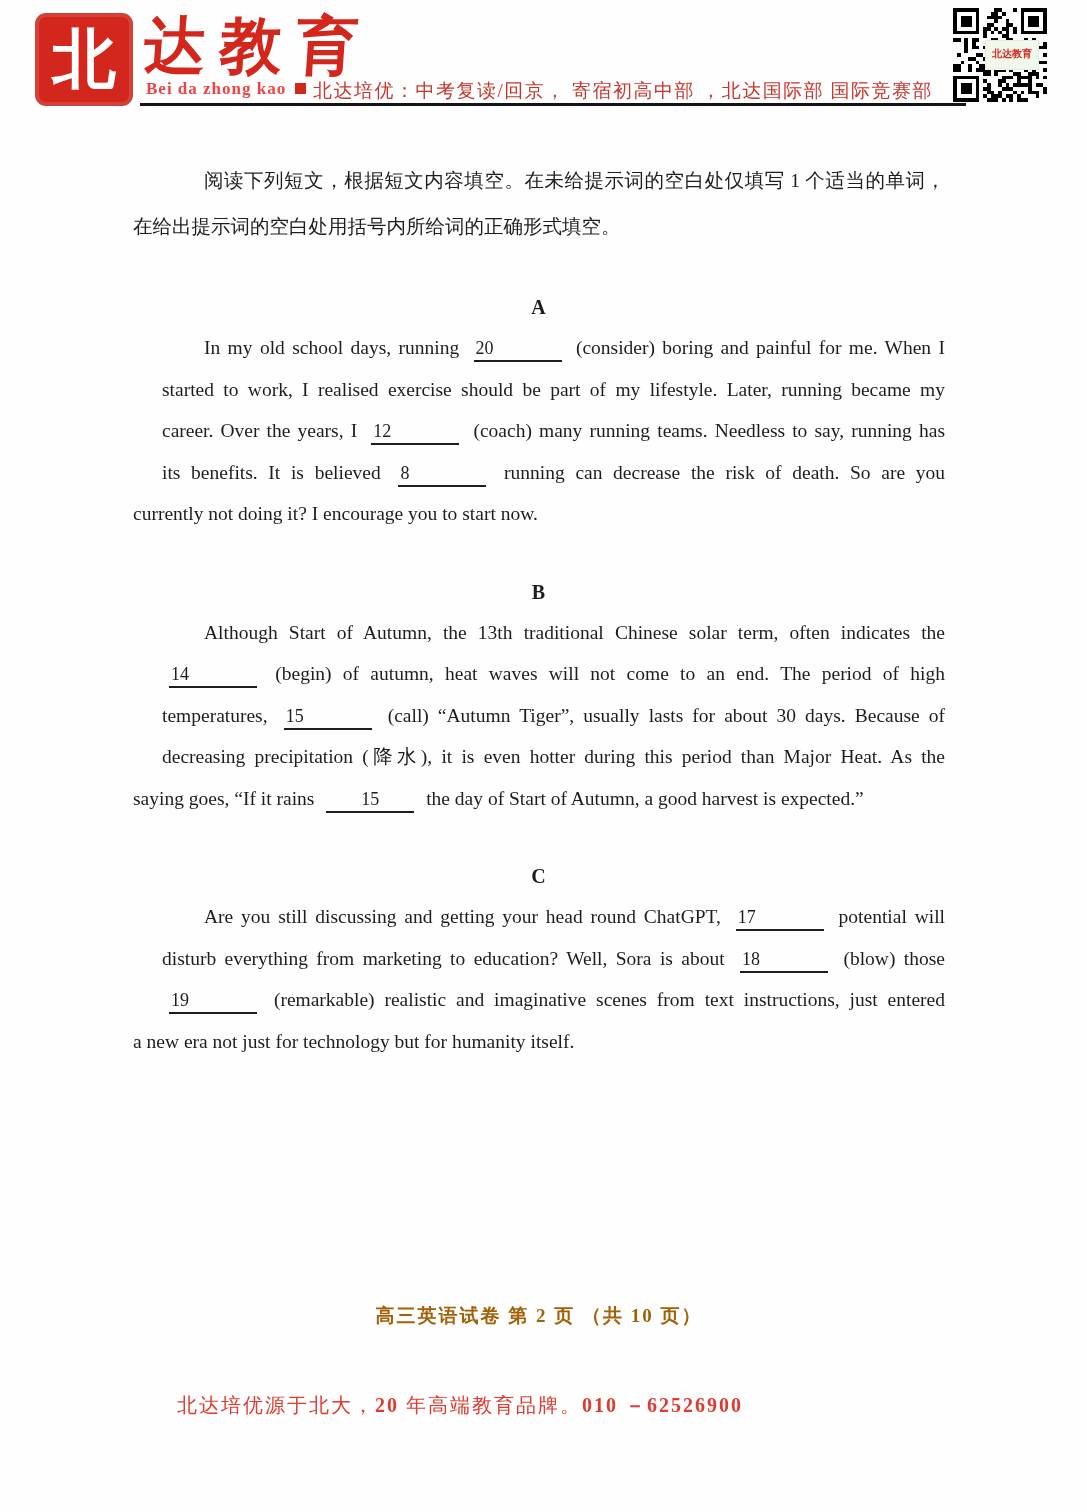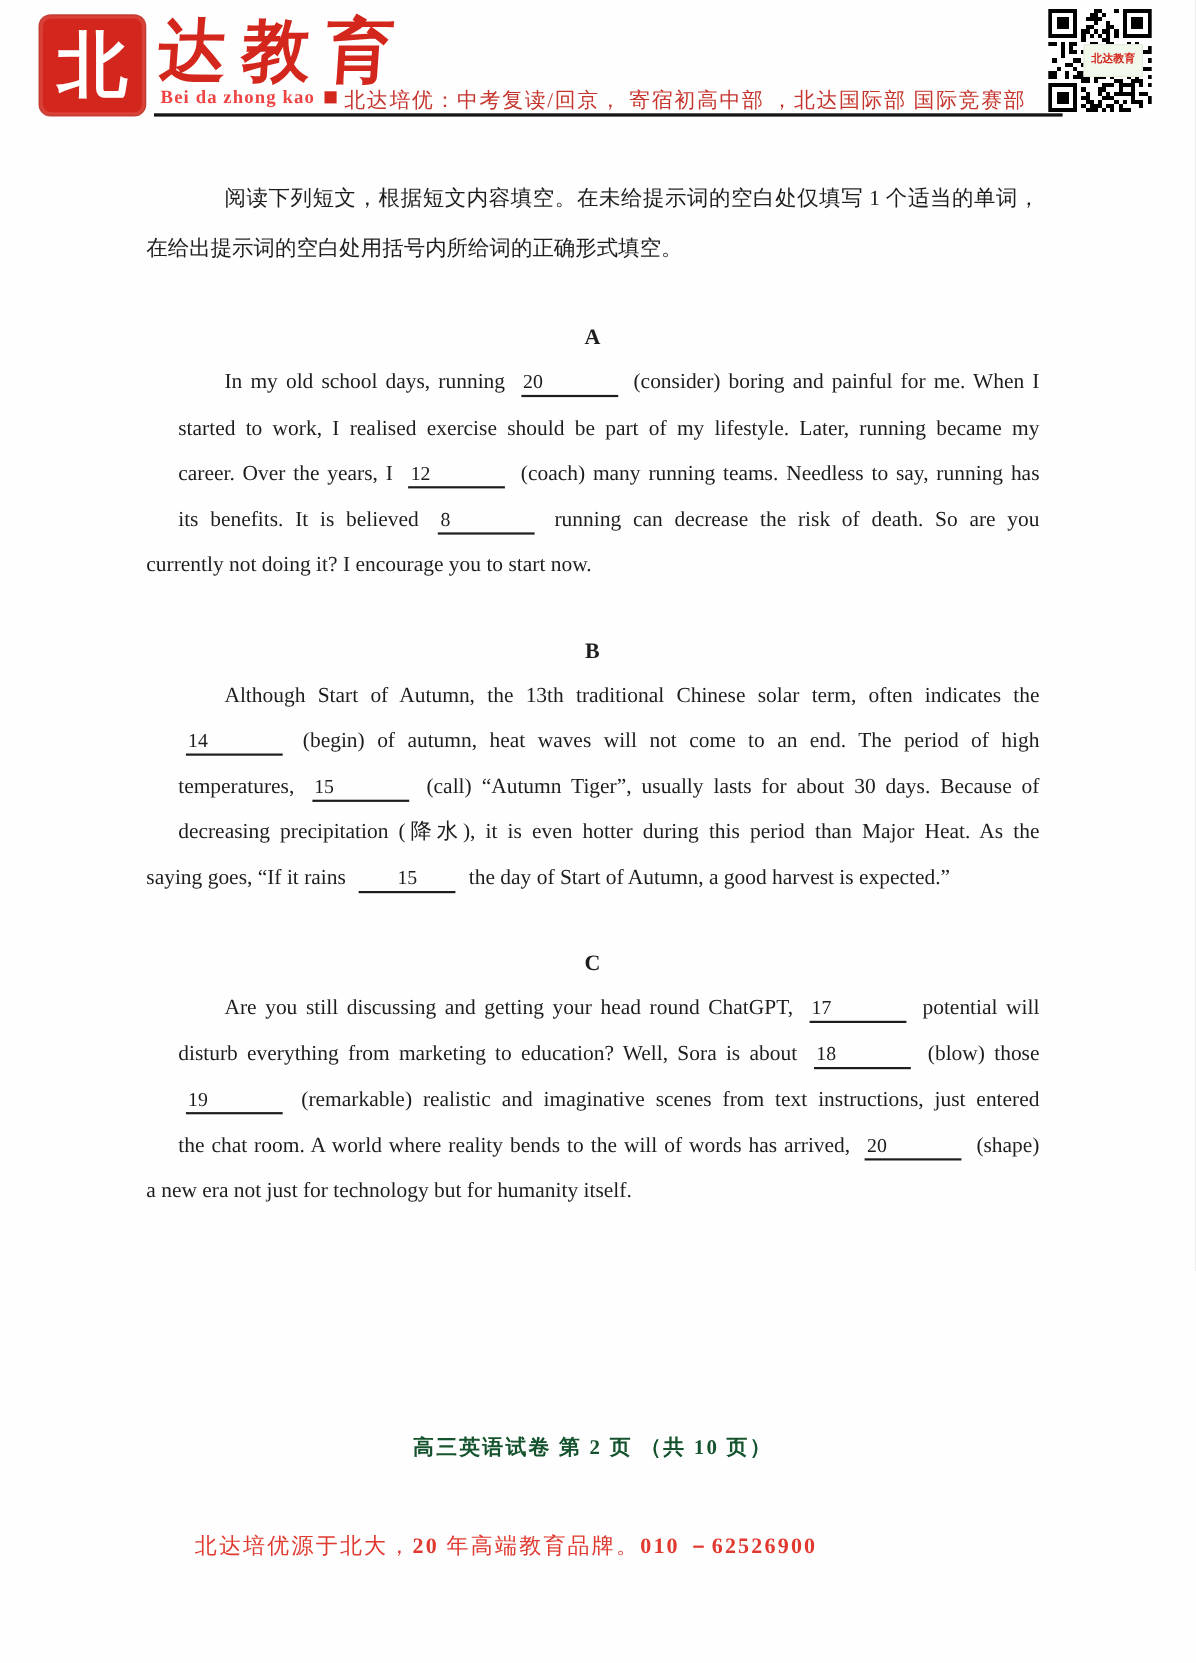--- a/index.html
+++ b/index.html
@@ -75,21 +75,21 @@
     display:inline-block; min-width:88px;
     text-align:center; text-indent:0;
     border-bottom:2px solid #1d1d1d;
     font-size:18px; line-height:20px;
     padding:0 2px 2px; margin:0 7px;
   }
 
   
   .page-info {
     position:absolute; top:1303px; left:133px; width:812px;
-    text-align:center; font-size:19px; font-weight:600; color:#14532d;
+    text-align:center; font-size:19px; font-weight:600; color:#a16207;
     letter-spacing:2px;
   }
   .contact {
     position:absolute; top:1392px; left:0; width:920px;
     text-align:center; font-size:20px; color:#e0392f; letter-spacing:2px;
   }
   .contact .b { font-weight:700; }
 </style>
 </head>
 <body>
@@ -316,21 +316,20 @@
             <div class="tline just">decreasing precipitation (降水), it is even hotter during this period than Major Heat. As the</div>
             <div class="tline">saying goes, “If it rains <span class="blank">15</span> the day of Start of Autumn, a good harvest is expected.”</div>
           </div>
         </div>
         <div class="passage">
           <div class="passage-label">C</div>
           <div>
             <div class="tline indent just">Are you still discussing and getting your head round ChatGPT, <span class="blank">17</span> potential will</div>
             <div class="tline just">disturb everything from marketing to education? Well, Sora is about <span class="blank">18</span> (blow) those</div>
             <div class="tline just"><span class="blank">19</span> (remarkable) realistic and imaginative scenes from text instructions, just entered</div>
-            <div class="tline just">the chat room. A world where reality bends to the will of words has arrived, <span class="blank">20</span> (shape)</div>
             <div class="tline">a new era not just for technology but for humanity itself.</div>
           </div>
         </div>
       </div>
   </div>
 
   <div class="page-info">高三英语试卷 第 2 页 （共 10 页）</div>
   <div class="contact"><span>北达培优源于北大，</span><span class="b">20</span><span> 年高端教育品牌。</span><span class="b">010 －62526900</span></div>
 
 </div>

